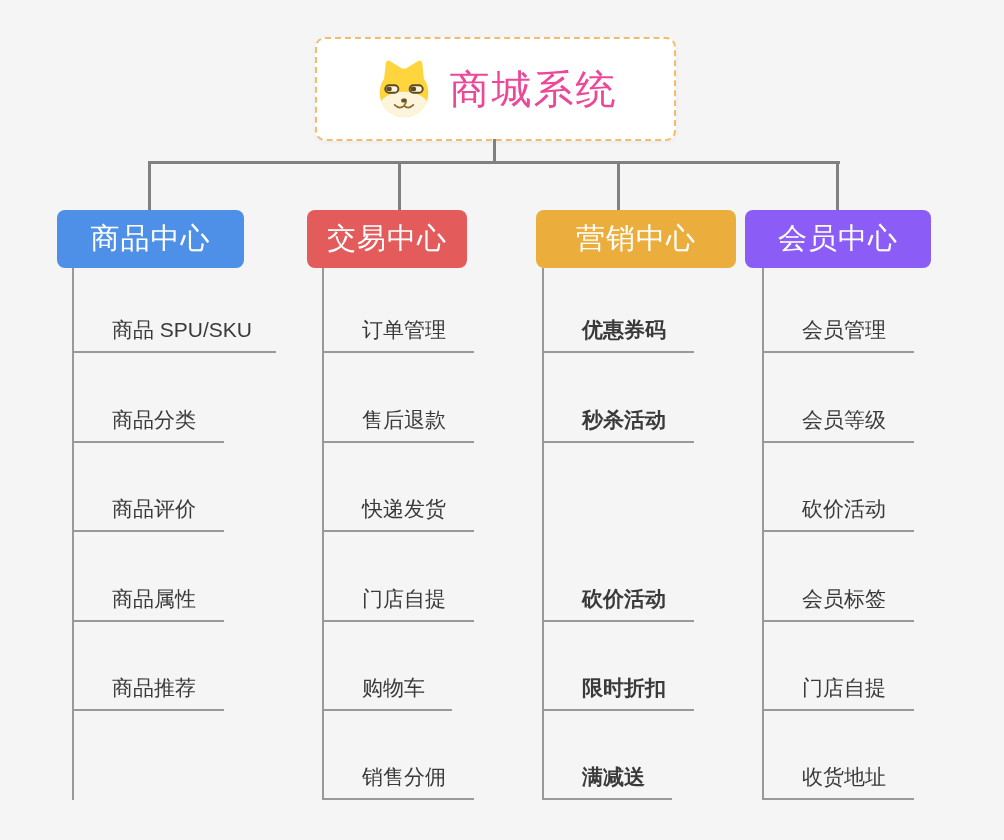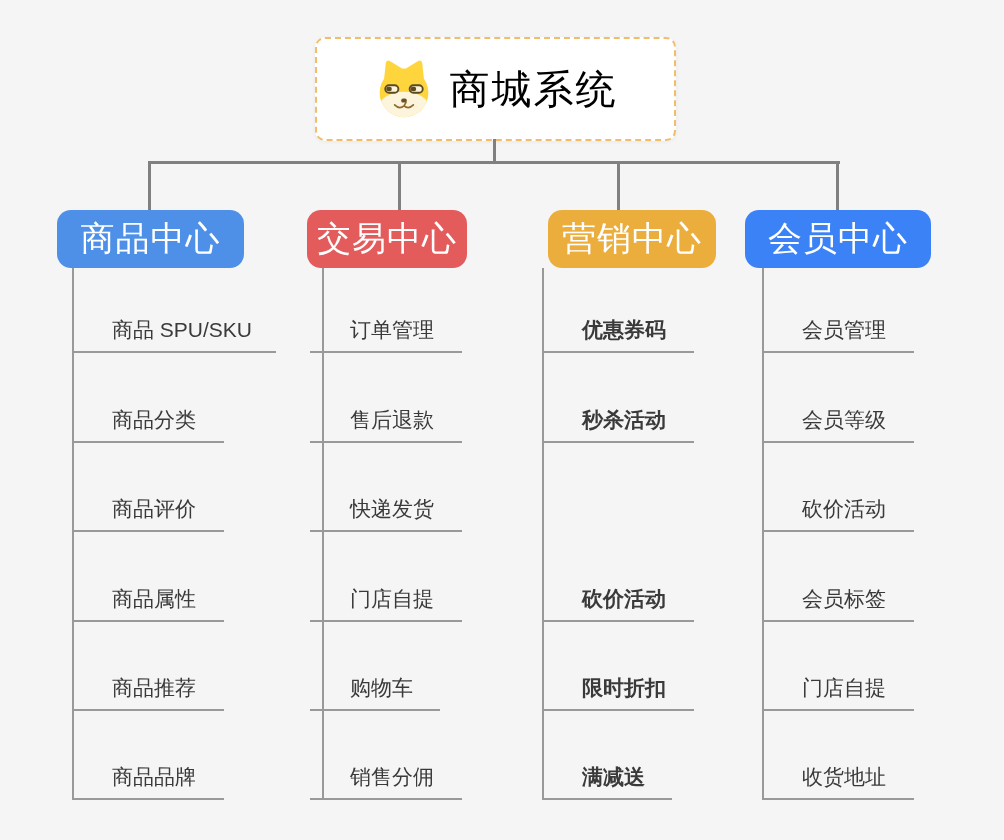--- a/index.html
+++ b/index.html
@@ -21,47 +21,47 @@
     background:#ffffff;
     border:2px dashed #f2bc6b;
     border-radius:10px;
     box-sizing:border-box;
     box-shadow:0 1px 4px rgba(0,0,0,0.05);
     display:flex;align-items:center;justify-content:center;
     gap:16px;
   }
   .root-title{
     font-size:40px;
-    color:#000000;
+    color:#ec4899;
     letter-spacing:2px;
     white-space:nowrap;
   }
   .root-icon{width:60px;height:60px;flex:0 0 auto;}
 
   
   .line{position:absolute;background:#808080;}
   .root-stub   {left:493px;top:139px;width:3px;height:24px;}
   .h-rail      {left:148px;top:161px;width:692px;height:3px;}
   .drop        {top:161px;width:3px;height:49px;}
   .drop.d1{left:148px;} .drop.d2{left:398px;} .drop.d3{left:617px;} .drop.d4{left:836px;}
 
   
   .branch{
     position:absolute;
     top:210px;height:58px;
-    border-radius:14px;
+    border-radius:8px;
     display:flex;align-items:center;justify-content:center;
     color:#ffffff;
-    font-size:34px;
+    font-size:29px;
     letter-spacing:1px;
     cursor:default;
   }
   .branch.b1{left:57px;width:187px;}
   .branch.b2{left:307px;width:160px;}
-  .branch.b3{left:548px;width:168px;}
+  .branch.b3{left:536px;width:200px;}
   .branch.b4{left:745px;width:186px;}
 
   
   .trunk{
     position:absolute;
     top:268px;height:532px;width:2px;
     background:#999999;
   }
   .trunk.col1{left:72px;} .trunk.col2{left:322px;}
   .trunk.col3{left:542px;} .trunk.col4{left:762px;}
@@ -70,21 +70,21 @@
     position:absolute;
     height:52px;width:152px;
     border-bottom:2px solid #999999;
     box-sizing:border-box;
     display:flex;align-items:flex-end;
     padding:0 0 7px 40px;
     font-size:21px;
     color:#3a3a3a;
     white-space:nowrap;
   }
-  .child.col1{left:72px;} .child.col2{left:310px;}
+  .child.col1{left:72px;} .child.col2{left:322px;}
   .child.col3{left:542px;font-weight:bold;} .child.col4{left:762px;}
   .r1{top:301px;} .r2{top:391px;} .r3{top:480px;}
   .r4{top:570px;} .r5{top:659px;} .r6{top:748px;}
   .w204{width:204px;} .w130{width:130px;}
 </style>
 </head>
 <body>
 
 <div class="canvas">
 
@@ -117,33 +117,32 @@
   <div class="line root-stub"></div>
   <div class="line h-rail"></div>
   <div class="line drop d1"></div>
   <div class="line drop d2"></div>
   <div class="line drop d3"></div>
   <div class="line drop d4"></div>
 
   <div class="branch b1" style="background-color: rgb(78, 144, 232);">商品中心</div>
   <div class="branch b2" style="background-color: rgb(228, 91, 91);">交易中心</div>
   <div class="branch b3" style="background-color: rgb(235, 174, 61);">营销中心</div>
-  <div class="branch b4" style="background-color: #3b82f6;">会员中心</div>
+  <div class="branch b4" style="background-color: #8b5cf6;">会员中心</div>
 
   <div class="trunk col1"></div>
   <div class="trunk col2"></div>
   <div class="trunk col3"></div>
   <div class="trunk col4"></div>
 
   <div class="child col1 r1 w204">商品 SPU/SKU</div>
   <div class="child col1 r2">商品分类</div>
   <div class="child col1 r3">商品评价</div>
   <div class="child col1 r4">商品属性</div>
   <div class="child col1 r5">商品推荐</div>
-  <div class="child col1 r6">商品品牌</div>
 
   <div class="child col2 r1">订单管理</div>
   <div class="child col2 r2">售后退款</div>
   <div class="child col2 r3">快递发货</div>
   <div class="child col2 r4">门店自提</div>
   <div class="child col2 r6">销售分佣</div>
   <div class="child col2 r5 w130">购物车</div>
 
   <div class="child col3 r1">优惠券码</div>
   <div class="child col3 r2">秒杀活动</div>

